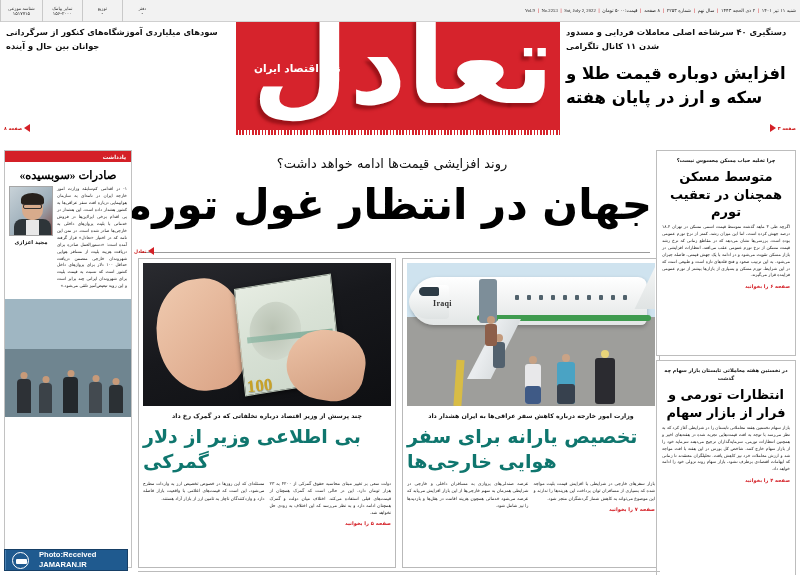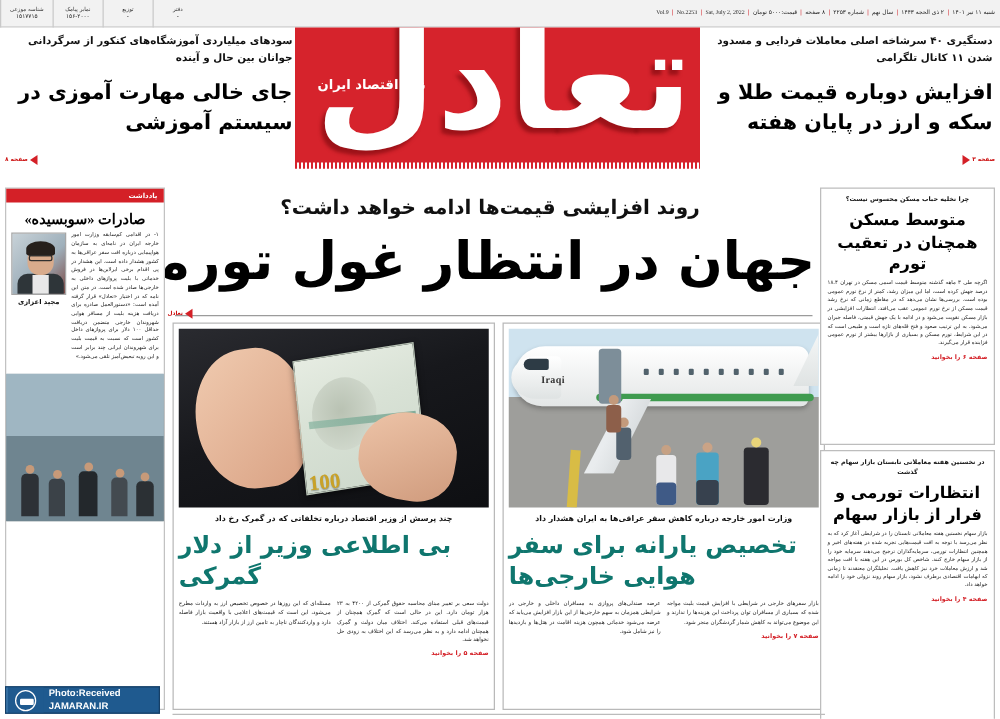--- a/index.html
+++ b/index.html
@@ -71,21 +71,21 @@
     color:#fff; font-size:10.5px; font-weight:bold; letter-spacing:1px;
     white-space:nowrap;
   }
   .mast-rule {
     position:absolute; top:130px; left:236px; width:324px; height:5px;
     background: repeating-linear-gradient(90deg,#d6232c 0 1.6px,#fff 1.6px 3.2px);
   }
 
   
   .top-head {
-    position:absolute; top:26px; width:228px; text-align:right;
+    position:absolute; top:26px; width:228px; text-align:left;
   }
   .top-head.left { left:6px; }
   .top-head.right { right:6px; }
   .th-kicker {
     font-size:8.3px; font-weight:bold; color:#111; line-height:1.65;
     letter-spacing:-.1px;
   }
   .th-title {
     margin-top:9px;
     font-size:16.5px; font-weight:bold; color:#000; line-height:1.42;
@@ -102,21 +102,21 @@
   }
   .pagetag.left .tri { border-right:6px solid #d42027; }
   .pagetag.right .tri { border-left:6px solid #d42027; }
   .pagetag .lbl { font-size:4.6px; color:#c11; font-weight:bold; white-space:nowrap; }
 
   
   .main-head {
     position:absolute; top:154px; left:132px; width:520px; text-align:center;
   }
   .mh-kicker {
-    font-size:16px; font-weight:bold; color:#111; line-height:1.5;
+    font-size:13px; font-weight:normal; color:#111; line-height:1.5;
   }
   .mh-title {
     margin-top:7px;
     font-size:42px; font-weight:bold; color:#000; line-height:1.12;
     letter-spacing:-1.2px; white-space:nowrap;
   }
   .mh-rule {
     position:absolute; top:252px; left:140px; width:510px; height:1px; background:#9b9b9b;
   }
   .mh-tag {
@@ -344,21 +344,20 @@
   </div>
 
   <div class="masthead">
     <div class="logo-word">تعادل</div>
     <div class="logo-sub">نیاز اقتصاد ایران</div>
   </div>
   <div class="mast-rule"></div>
 
   <div class="top-head left">
     <div class="th-kicker">سودهای میلیاردی آموزشگاه‌های کنکور از سرگردانی جوانان بین حال و آینده</div>
-    <div class="th-title">جای خالی مهارت آموزی در سیستم آموزشی</div>
   </div>
   <div class="pagetag left">
     <span class="tri"></span>
     <span class="lbl">صفحه ۸</span>
   </div>
 
   <div class="top-head right">
     <div class="th-kicker">دستگیری ۴۰ سرشاخه اصلی معاملات فردایی و مسدود شدن ۱۱ کانال تلگرامی</div>
     <div class="th-title">افزایش دوباره قیمت طلا و سکه و ارز در پایان هفته</div>
   </div>

